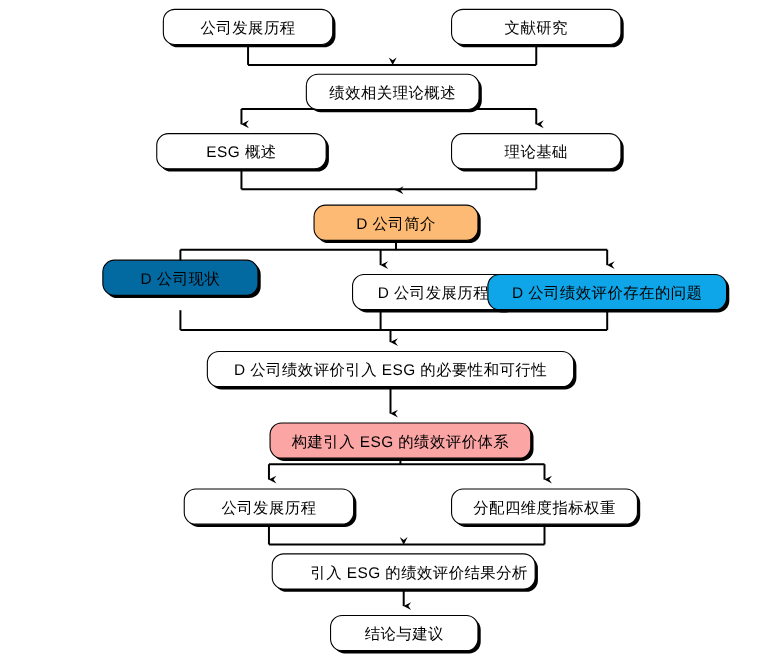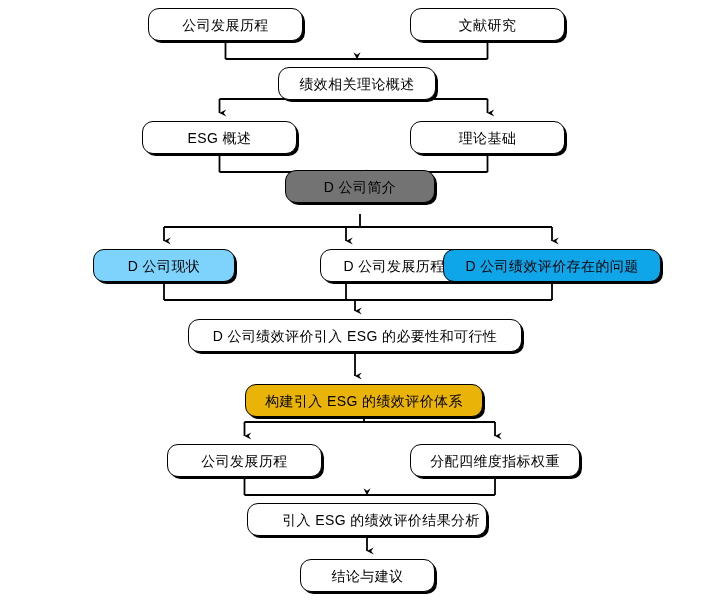--- a/index.html
+++ b/index.html
@@ -126,36 +126,36 @@
       </div>
       <div class="node-box" style="left: 278px; top: 67px; width: 158px; height: 33px; border-color: rgb(0, 0, 0); background: rgb(255, 255, 255);">
         <span class="node-label">绩效相关理论概述</span>
       </div>
       <div class="node-box" style="left: 142px; top: 121px; width: 155px; height: 33px; border-color: rgb(0, 0, 0); background: rgb(255, 255, 255);">
         <span class="node-label">ESG 概述</span>
       </div>
       <div class="node-box" style="left: 410px; top: 121px; width: 155px; height: 33px; border-color: rgb(0, 0, 0); background: rgb(255, 255, 255);">
         <span class="node-label">理论基础</span>
       </div>
-      <div class="node-box" style="left: 285px; top: 170px; width: 150px; height: 33px; border-color: rgb(0, 0, 0); background: #737373;">
+      <div class="node-box" style="left: 285px; top: 186px; width: 150px; height: 33px; border-color: rgb(0, 0, 0); background: #fdba74;">
         <span class="node-label">D 公司简介</span>
       </div>
-      <div class="node-box" style="left: 93px; top: 249px; width: 142px; height: 33px; border-color: rgb(0, 0, 0); background: #7dd3fc; text-align: right;">
+      <div class="node-box" style="left: 93px; top: 236px; width: 142px; height: 33px; border-color: rgb(0, 0, 0); background: #0369a1; text-align: right;">
         <span class="node-label">D 公司现状</span>
       </div>
       <div class="node-box" style="left: 272px; top: 249px; width: 148px; height: 33px; border-color: rgb(0, 0, 0); background: rgb(255, 255, 255); margin-left: 48px;">
         <span class="node-label">D 公司发展历程</span>
       </div>
       <div class="node-box" style="left: 443px; top: 249px; width: 218px; height: 33px; border-color: rgb(0, 0, 0); background: #0ea5e9;">
         <span class="node-label">D 公司绩效评价存在的问题</span>
       </div>
       <div class="node-box" style="left: 188px; top: 319px; width: 334px; height: 33px; border-color: rgb(0, 0, 0); background: rgb(255, 255, 255);">
         <span class="node-label">D 公司绩效评价引入 ESG 的必要性和可行性</span>
       </div>
-      <div class="node-box" style="left: 245px; top: 384px; width: 238px; height: 33px; border-color: rgb(0, 0, 0); background: #eab308;">
+      <div class="node-box" style="left: 245px; top: 384px; width: 238px; height: 33px; border-color: rgb(0, 0, 0); background: #fca5a5;">
         <span class="node-label">构建引入 ESG 的绩效评价体系</span>
       </div>
       <div class="node-box" style="left: 167px; top: 444px; width: 155px; height: 33px; border-color: rgb(0, 0, 0); background: rgb(255, 255, 255);">
         <span class="node-label">公司发展历程</span>
       </div>
       <div class="node-box" style="left: 410px; top: 444px; width: 170px; height: 33px; border-color: rgb(0, 0, 0); background: rgb(255, 255, 255);">
         <span class="node-label">分配四维度指标权重</span>
       </div>
       <div class="node-box" style="left: 247px; top: 503px; width: 240px; height: 33px; border-color: rgb(0, 0, 0); background: rgb(255, 255, 255); padding-left: 28px;">
         <span class="node-label">引入 ESG 的绩效评价结果分析</span>

